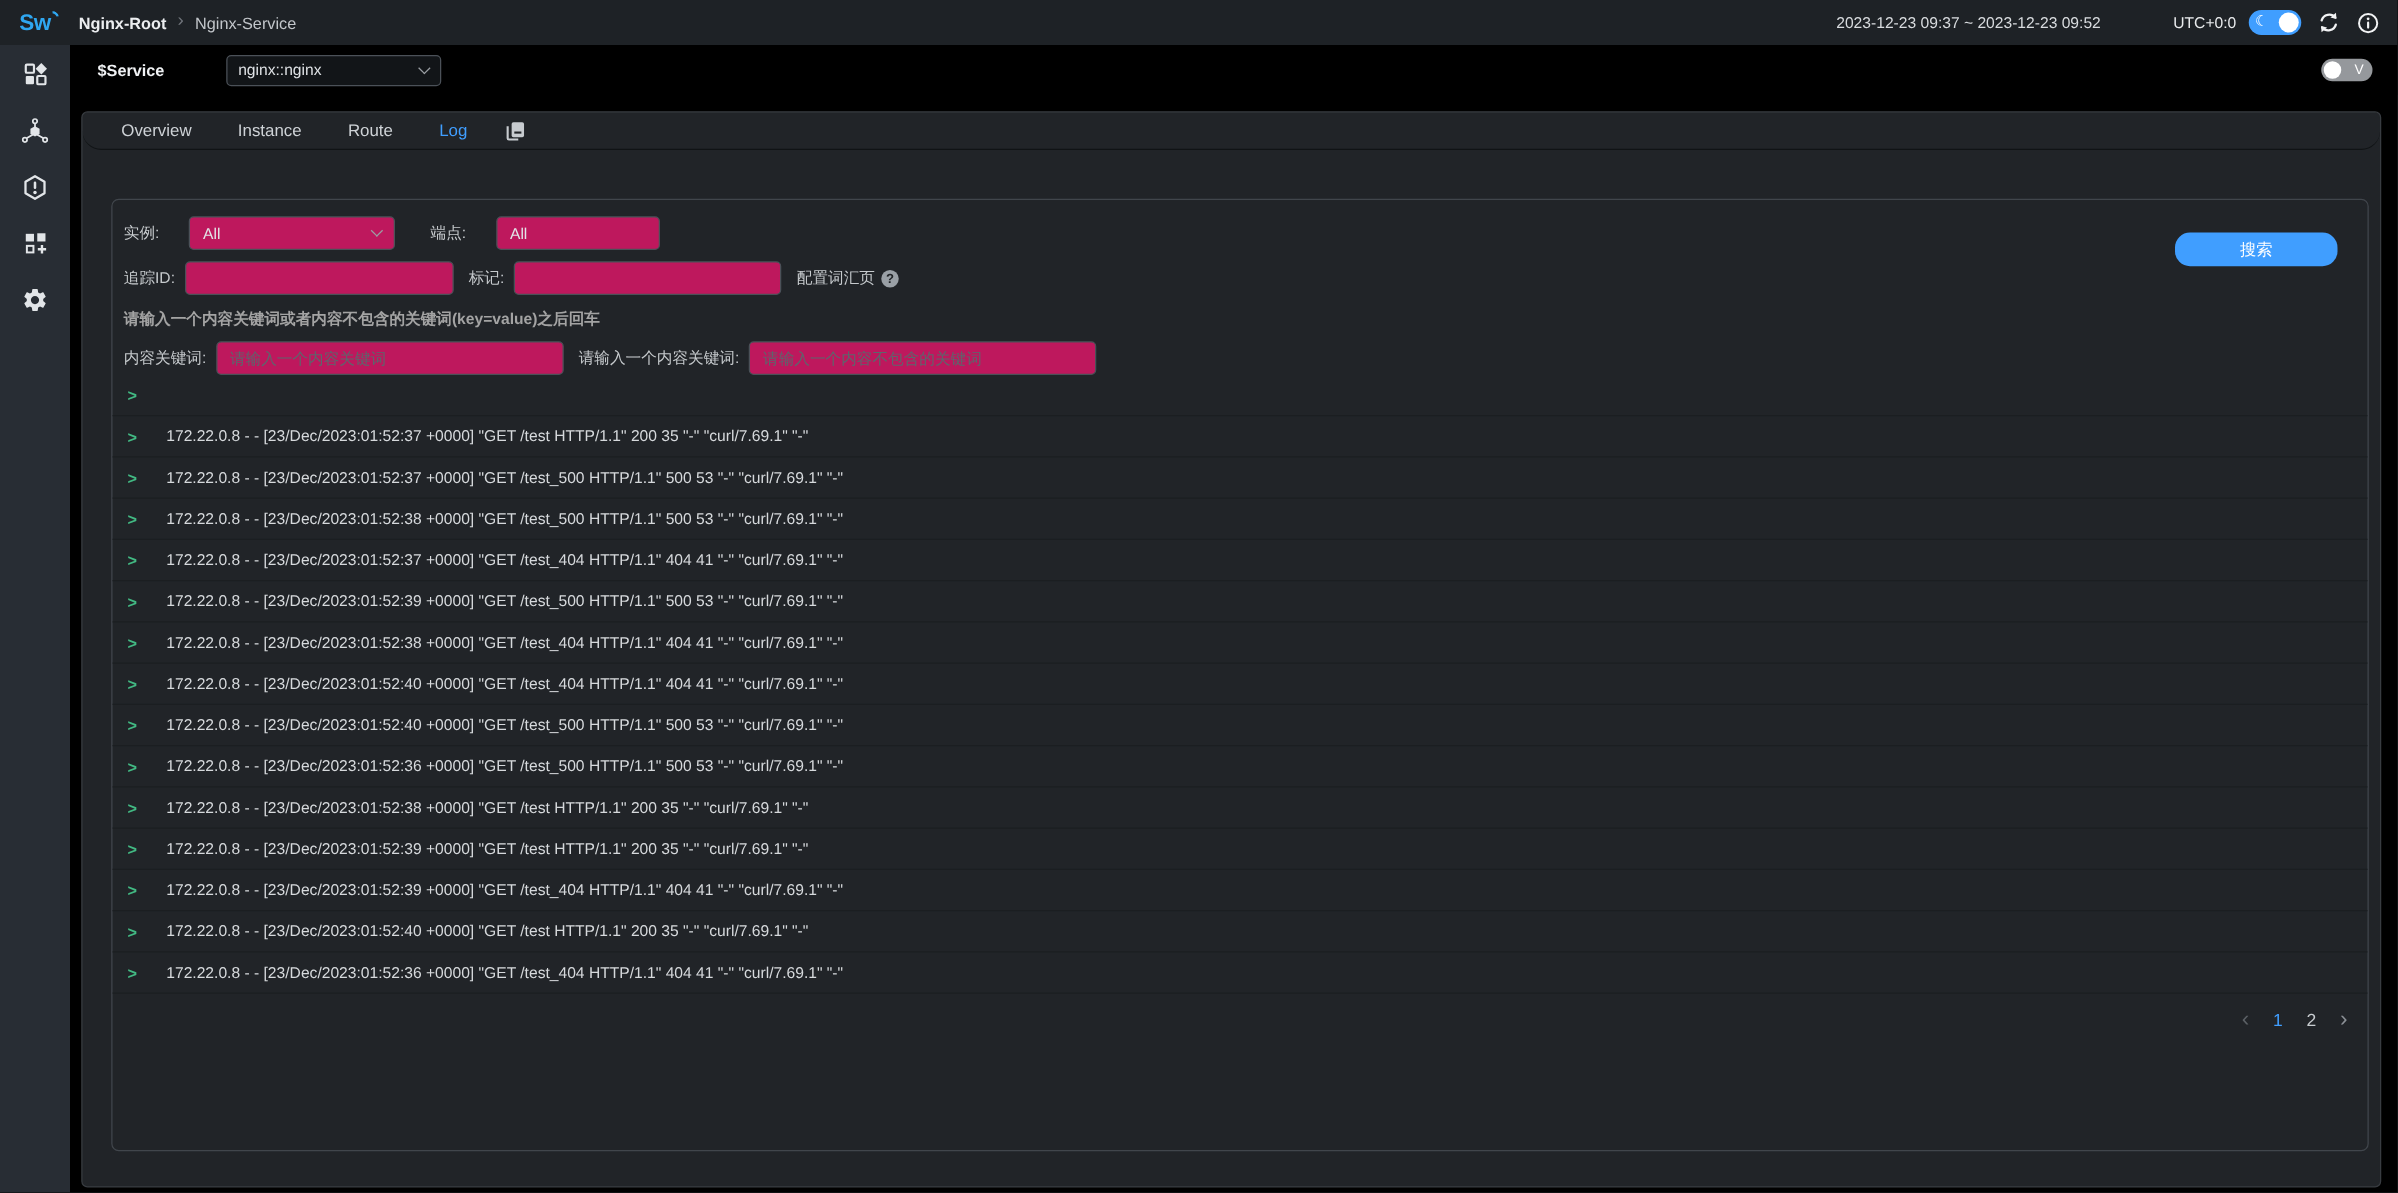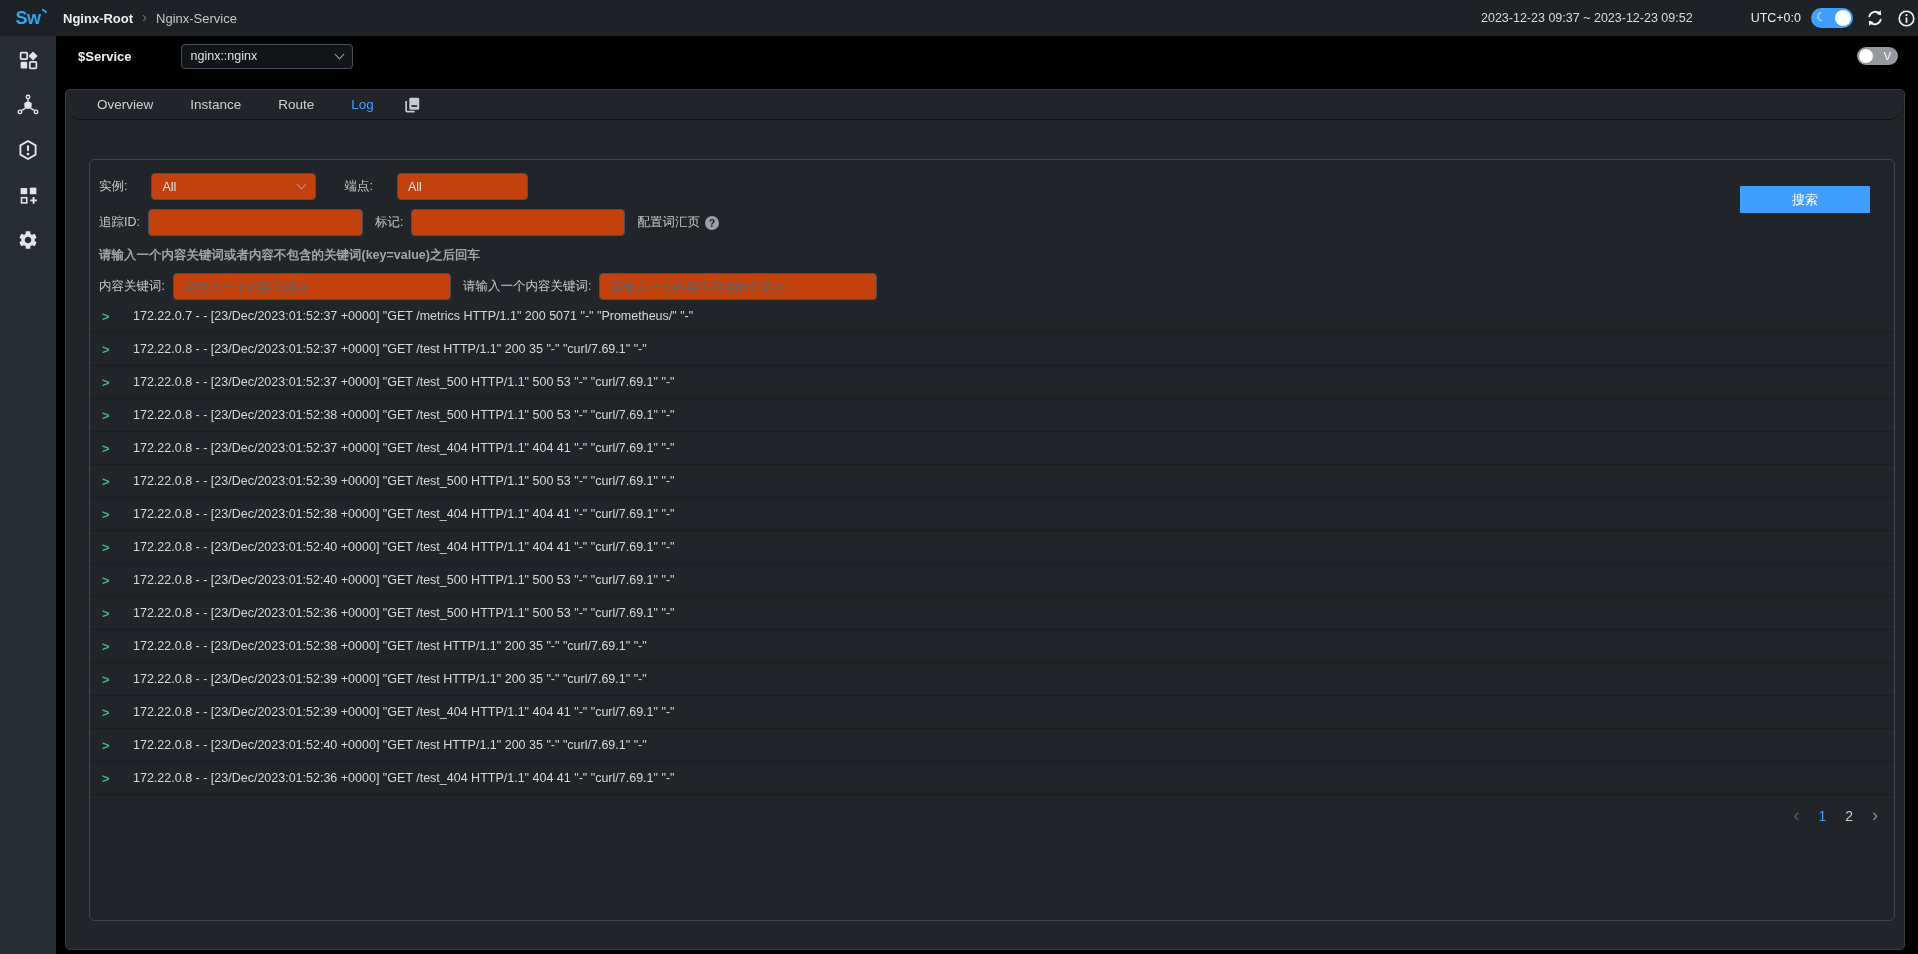--- a/index.html
+++ b/index.html
@@ -9,20 +9,21 @@
     width:1918px; height:954px; position:relative; overflow:hidden;
     background:#000;
     font-family:"Liberation Sans","DejaVu Sans",sans-serif;
     -webkit-font-smoothing:antialiased;
   }
 
   
   .topbar{
     position:absolute; top:0; left:0; width:1918px; height:36px;
     background:#1e2226; display:flex; align-items:center; z-index:5;
+    padding-right:12px;
   }
   .logo{ width:56px; display:flex; justify-content:center; position:relative; flex:none; }
   .logo-text{ color:#2fa7f0; font-weight:bold; font-size:18px; letter-spacing:-0.5px; }
   .logo-arc{
     position:absolute; top:1px; right:9px; width:9px; height:9px;
     border:2px solid transparent; border-top:2.5px solid #2fa7f0;
     border-radius:50%; transform:rotate(38deg);
   }
   .breadcrumb{ margin-left:7px; display:flex; align-items:flex-start; gap:9px; font-size:13px; }
   .crumb-root{ color:#eceef0; font-weight:bold; cursor:pointer; }
@@ -72,36 +73,36 @@
   
   .card{
     position:absolute; left:23px; top:69px; width:1806px; height:762px;
     background:#212428; border:1px solid #41464c; border-radius:6px;
   }
   .frow{ display:flex; align-items:center; padding-left:9px; margin-top:9px; position:relative; }
   .frow.first{ margin-top:13px;gap:16px; }
   .flabel{ color:#c6cacd; font-size:12.5px; margin-right:8px; white-space:nowrap; }
   .ml{ margin-left:12px; }
   .fselect,.finput{
-    height:27px; background:#c2410c; border:1px solid #4b5158; border-radius:4px;
+    height:27px; background:#be185d; border:1px solid #4b5158; border-radius:4px;
     color:#e2e5e8; font-size:12.5px; font-family:inherit;
   }
   .fselect{ display:flex; align-items:center; justify-content:space-between; padding:0 10px; cursor:pointer; }
   .finput{ padding:0 10px; outline:none; }
   .finput::placeholder{ color:#5e656c; }
   .w-instance{ width:165px; } .w-endpoint{ width:131px; }
   .w-trace{ width:215px; } .w-tag{ width:214px; } .w-kw{ width:278px; }
   .q-icon{
     margin-left:5px; width:14px; height:14px; border-radius:50%; background:#9aa0a6;
     color:#212428; font-size:10.5px; font-weight:bold; display:inline-flex;
     align-items:center; justify-content:center; cursor:pointer;
   }
   .search-btn{
     position:absolute; right:24px; top:13px; width:130px; height:27px;
-    background:var(--accent); color:#fff; border:none; border-radius:1px;
+    background:var(--accent); color:#fff; border:none; border-radius:12px;
     font-size:13px; font-family:inherit; cursor:pointer;
   }
   .hint{ margin:11px 0 0 9px; color:#a3a3a3; font-size:12.5px; font-weight:bold; }
 
   
   .thead{ margin-top:14px; height:26px; border-bottom:1px solid #969ba1; display:flex; align-items:stretch; }
   .th-cell{ width:1474px; background:#2a2e33; display:flex; align-items:center; padding-left:24px; color:#ced2d6; font-size:12.5px; }
   .log-row{ height:33px; display:flex; align-items:center; border-bottom:1px solid #1b1e21; padding-left:12px; cursor:pointer; }
   .arrow{ color:var(--green); font-weight:bold; font-size:13px; width:10px; flex:none; }
   .log-text{ margin-left:21px; color:#d6d9dc; font-size:12.5px; white-space:nowrap; }
@@ -262,21 +263,20 @@
       <span class="flabel">内容关键词:</span>
       <input class="finput w-kw" placeholder="请输入一个内容关键词" style="">
       <span class="flabel ml">请输入一个内容关键词:</span>
       <input class="finput w-kw" placeholder="请输入一个内容不包含的关键词" style="">
     </div>
 
 
     <div>
         <div class="log-row">
           <span class="arrow">&gt;</span>
-          <span class="log-text">172.22.0.7 - - [23/Dec/2023:01:52:37 +0000] "GET /metrics HTTP/1.1" 200 5071 "-" "Prometheus/" "-"</span>
         </div>
         <div class="log-row">
           <span class="arrow">&gt;</span>
           <span class="log-text">172.22.0.8 - - [23/Dec/2023:01:52:37 +0000] "GET /test HTTP/1.1" 200 35 "-" "curl/7.69.1" "-"</span>
         </div>
         <div class="log-row">
           <span class="arrow">&gt;</span>
           <span class="log-text">172.22.0.8 - - [23/Dec/2023:01:52:37 +0000] "GET /test_500 HTTP/1.1" 500 53 "-" "curl/7.69.1" "-"</span>
         </div>
         <div class="log-row">

